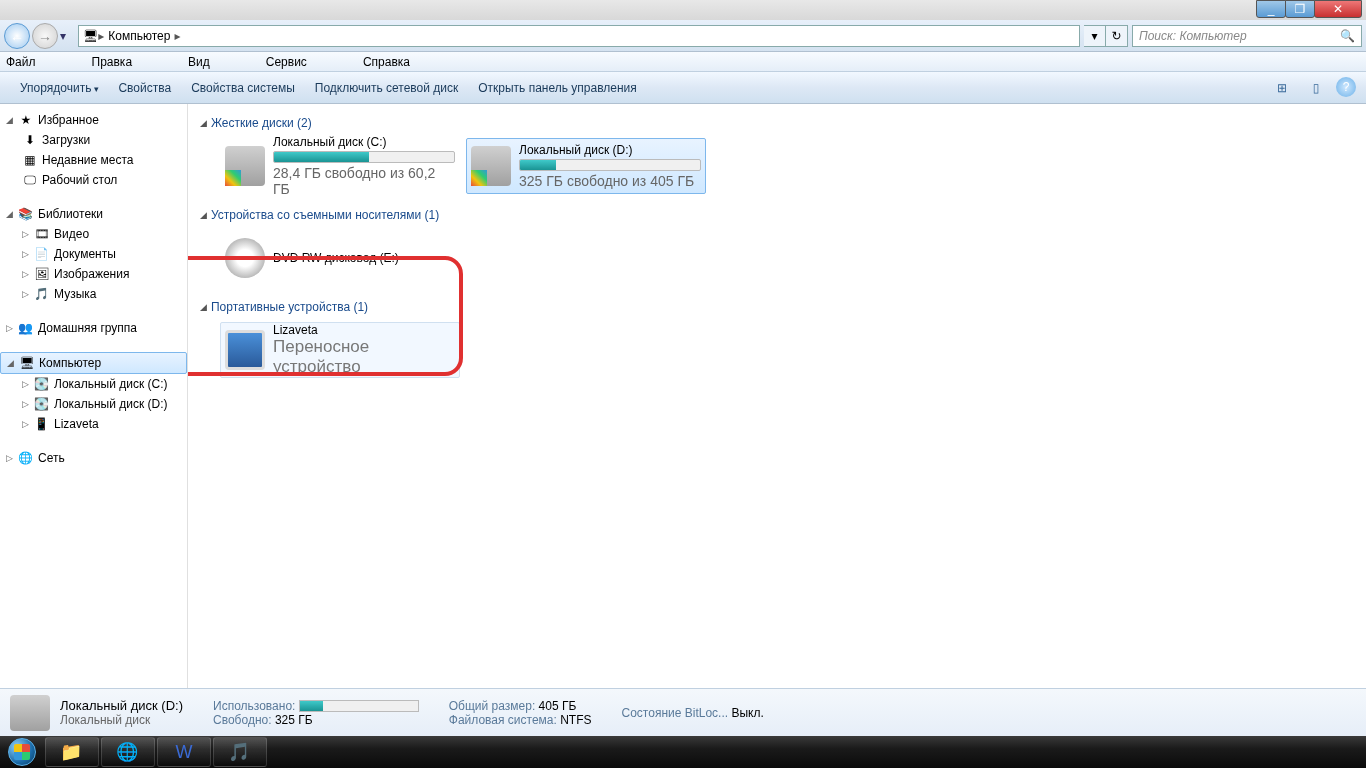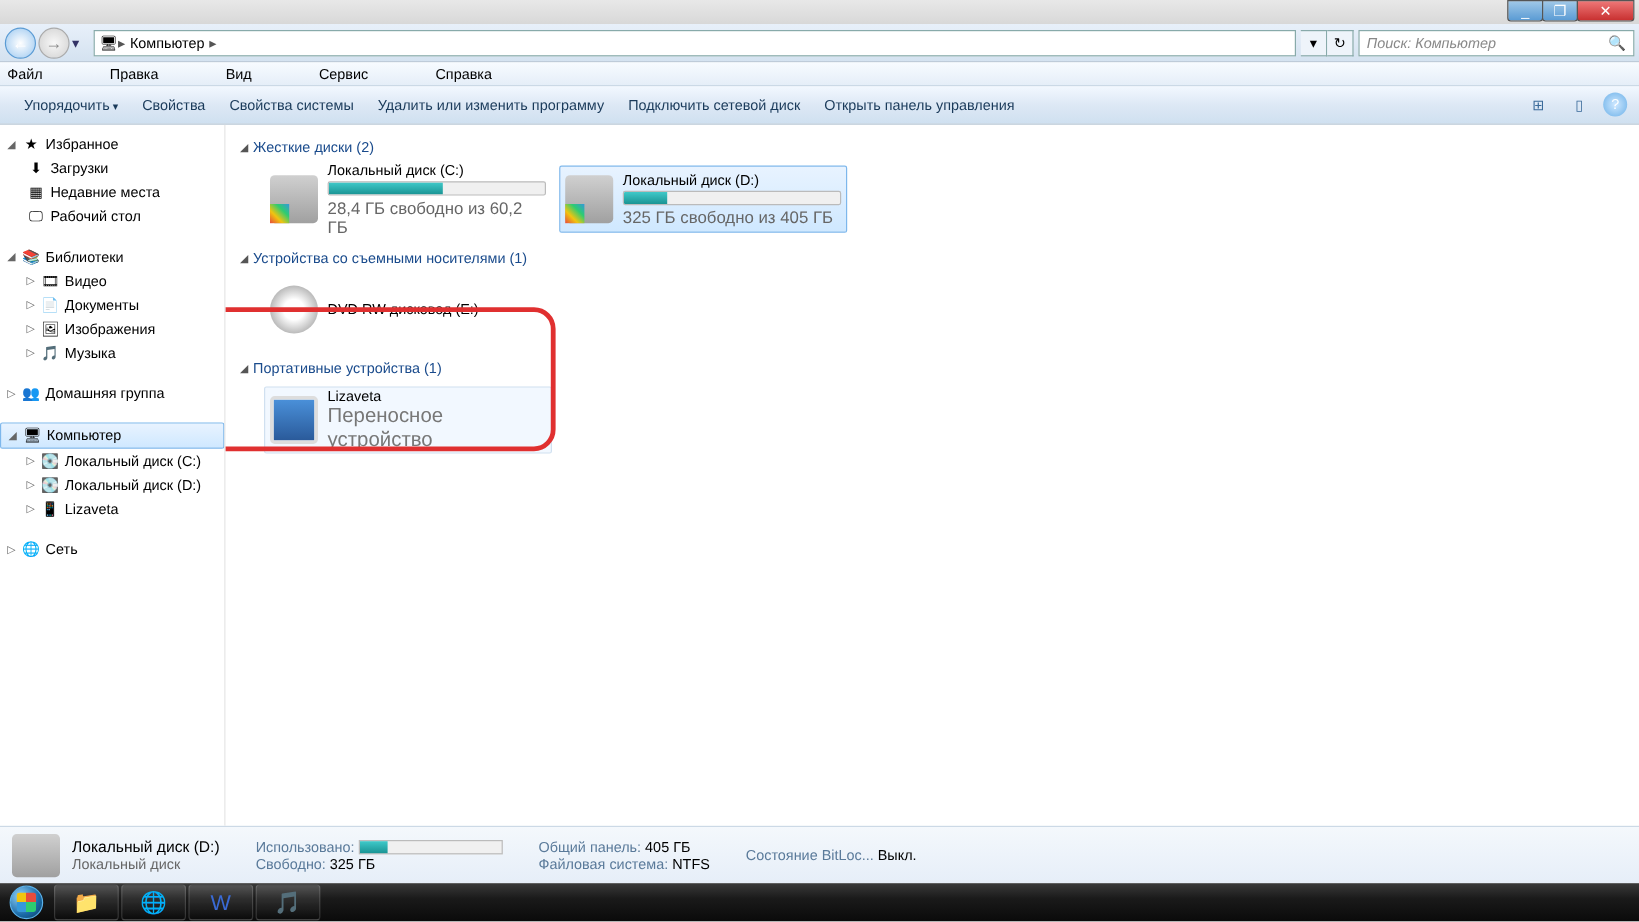--- a/index.html
+++ b/index.html
@@ -141,21 +141,20 @@
   <span>Правка</span>
   <span>Вид</span>
   <span>Сервис</span>
   <span>Справка</span>
 </div>
 
 <div class="toolbar">
   <div class="t org">Упорядочить</div>
   <div class="t">Свойства</div>
   <div class="t">Свойства системы</div>
-  <div class="t">Удалить или изменить программу</div>
   <div class="t">Подключить сетевой диск</div>
   <div class="t">Открыть панель управления</div>
   <div class="right">
     <div class="iconbtn">
         <span>⊞</span>
       </div>
     <div class="iconbtn">
         <span>▯</span>
       </div>
     <div class="iconbtn" style="background:radial-gradient(#cfe8ff,#6ab0e8);border-radius:50%;width:20px;height:20px;color:#fff">
@@ -312,21 +311,21 @@
     <div class="tit">Локальный диск (D:)</div>
     <div class="sub">Локальный диск</div>
   </div>
   <div class="col">
     <span class="lbl">Использовано:</span>
     <span class="bar"><span class="f" style="display:block;width:20%"></span></span><br>
     <span class="lbl">Свободно:</span>
     <span class="val">325 ГБ</span>
   </div>
   <div class="col">
-    <span class="lbl">Общий панель:</span>
+    <span class="lbl">Общий размер:</span>
     <span class="val">405 ГБ</span><br>
     <span class="lbl">Файловая система:</span>
     <span class="val">NTFS</span>
   </div>
   <div class="col">
     <span class="lbl">Состояние BitLoc...</span>
     <span class="val">Выкл.</span>
   </div>
 </div>
 

